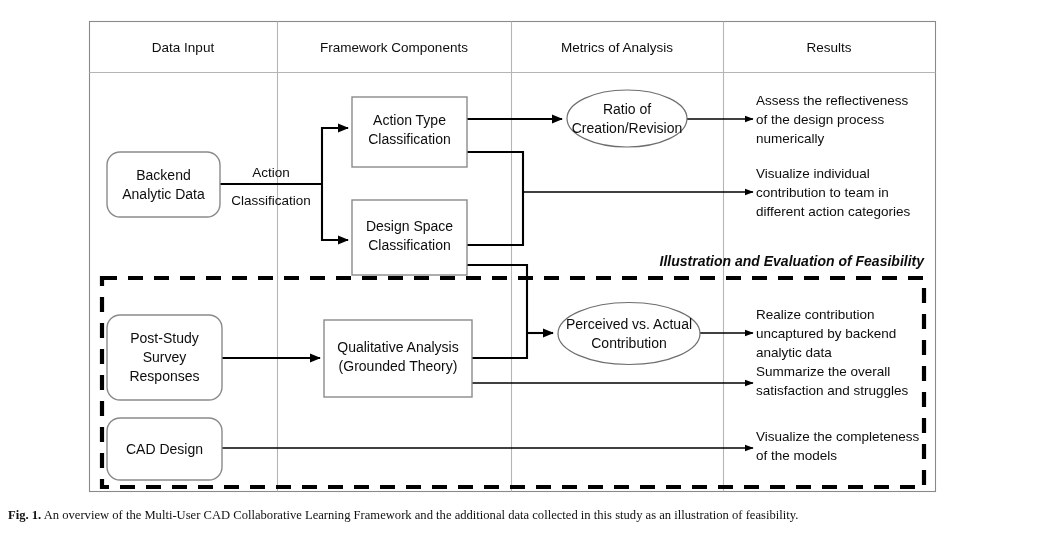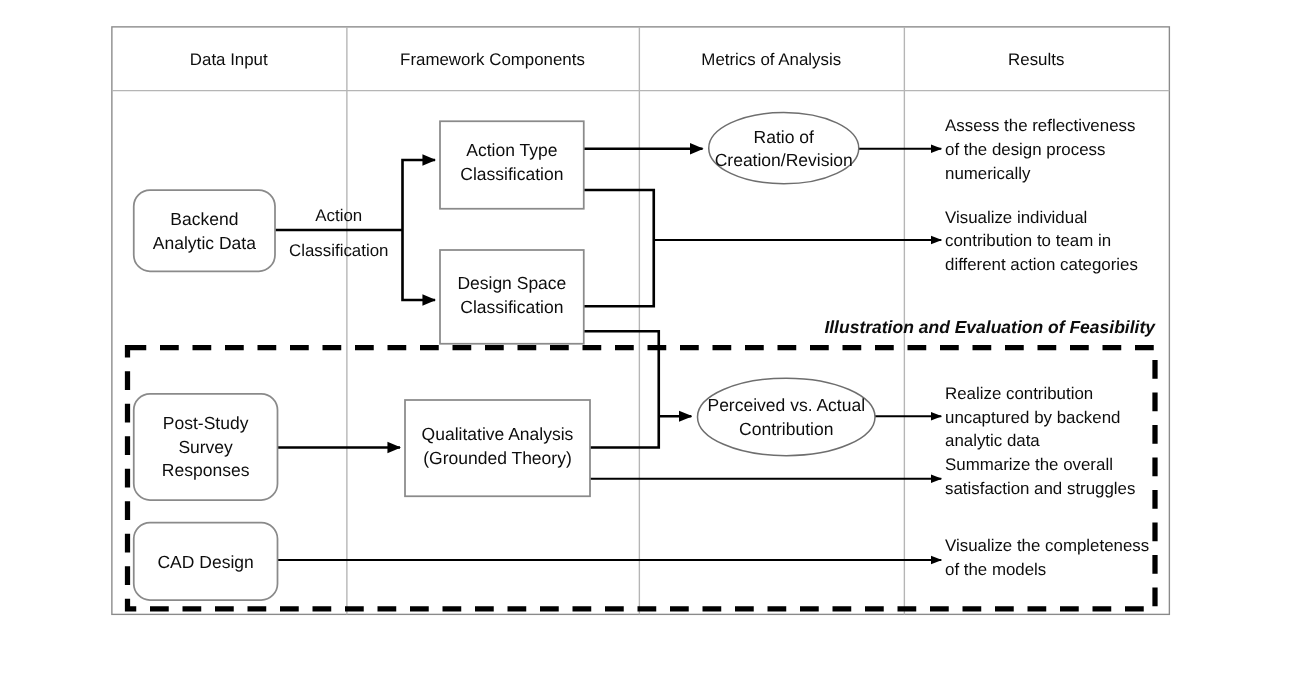--- a/index.html
+++ b/index.html
@@ -241,14 +241,18 @@
       <text class="lbl result-text" x="756" y="395">satisfaction and struggles</text>
     </g>
 
     <g>
       <text class="lbl result-text" x="756" y="441">Visualize the completeness</text>
       <text class="lbl result-text" x="756" y="460">of the models</text>
     </g>
 
   </svg>
 
+  <div id="caption">
+    <span class="cap-bold">Fig. 1.</span>
+    <span>An overview of the Multi-User CAD Collaborative Learning Framework and the additional data collected in this study as an illustration of feasibility.</span>
+  </div>
 
 </div>
 
 </body></html>

